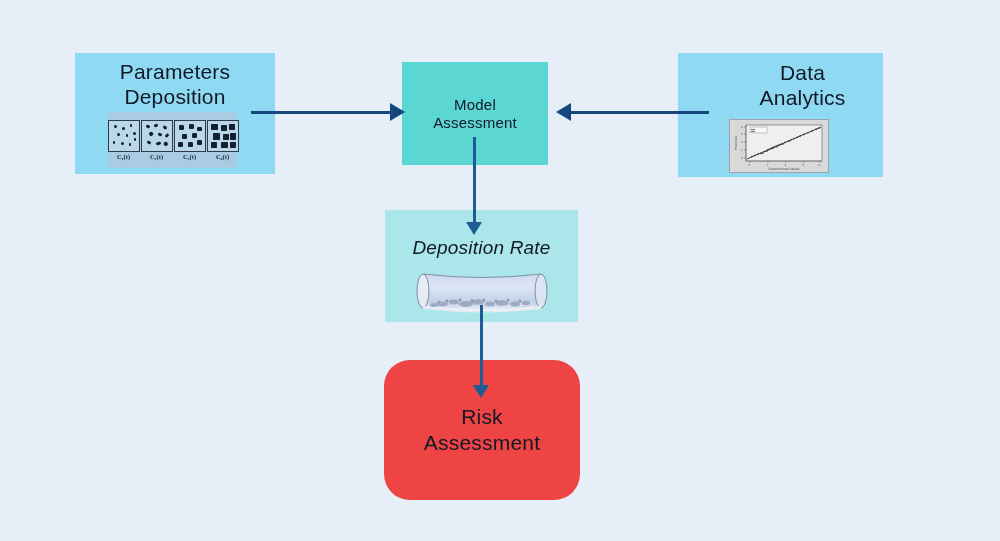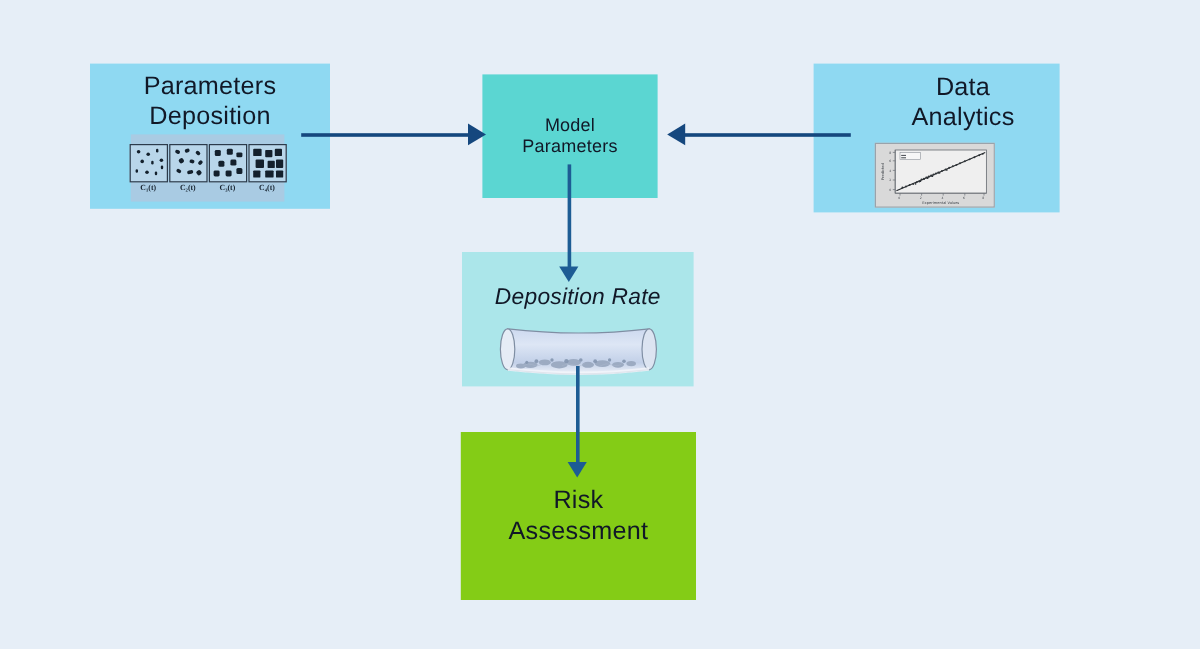--- a/index.html
+++ b/index.html
@@ -60,22 +60,23 @@
   #node-deposition {
     left: 385px; top: 210px; width: 193px; height: 112px;
     background: #abe6ea;
     justify-content: flex-start;
     padding-top: 27px;
   }
   #node-deposition .node-title { font-size: 19px; font-style: italic; }
 
   #node-risk {
     left: 384px; top: 360px; width: 196px; height: 140px;
-    background: #84cc16;
+    background: #ef4444;
     justify-content: center;
+    border-radius: 26px;
   }
   #node-risk .node-title { font-size: 21px; line-height: 1.25; }
 
   
   .thumb { position: absolute; }
 
   #thumb-particles {
     left: 109px; top: 112px; width: 128px; height: 56px;
     background: #a9cbe3;
     display: flex;
@@ -208,21 +209,21 @@
     <div class="lbl-row">
       <div class="lbl">C₁(t)</div>
       <div class="lbl">C₂(t)</div>
       <div class="lbl">C₃(t)</div>
       <div class="lbl">C₄(t)</div>
     </div>
   </div>
 
   <div class="node" id="node-model">
     <div class="node-title">Model
-Parameters</div>
+Assessment</div>
   </div>
 
   <div class="node" id="node-analytics">
     <div class="node-title">Data
 Analytics</div>
   </div>
 
   <div class="thumb" id="thumb-scatter">
     <svg width="98" height="52" viewBox="0 0 98 52">
       <rect x="0" y="0" width="98" height="52" fill="#d9d9d9"></rect>

